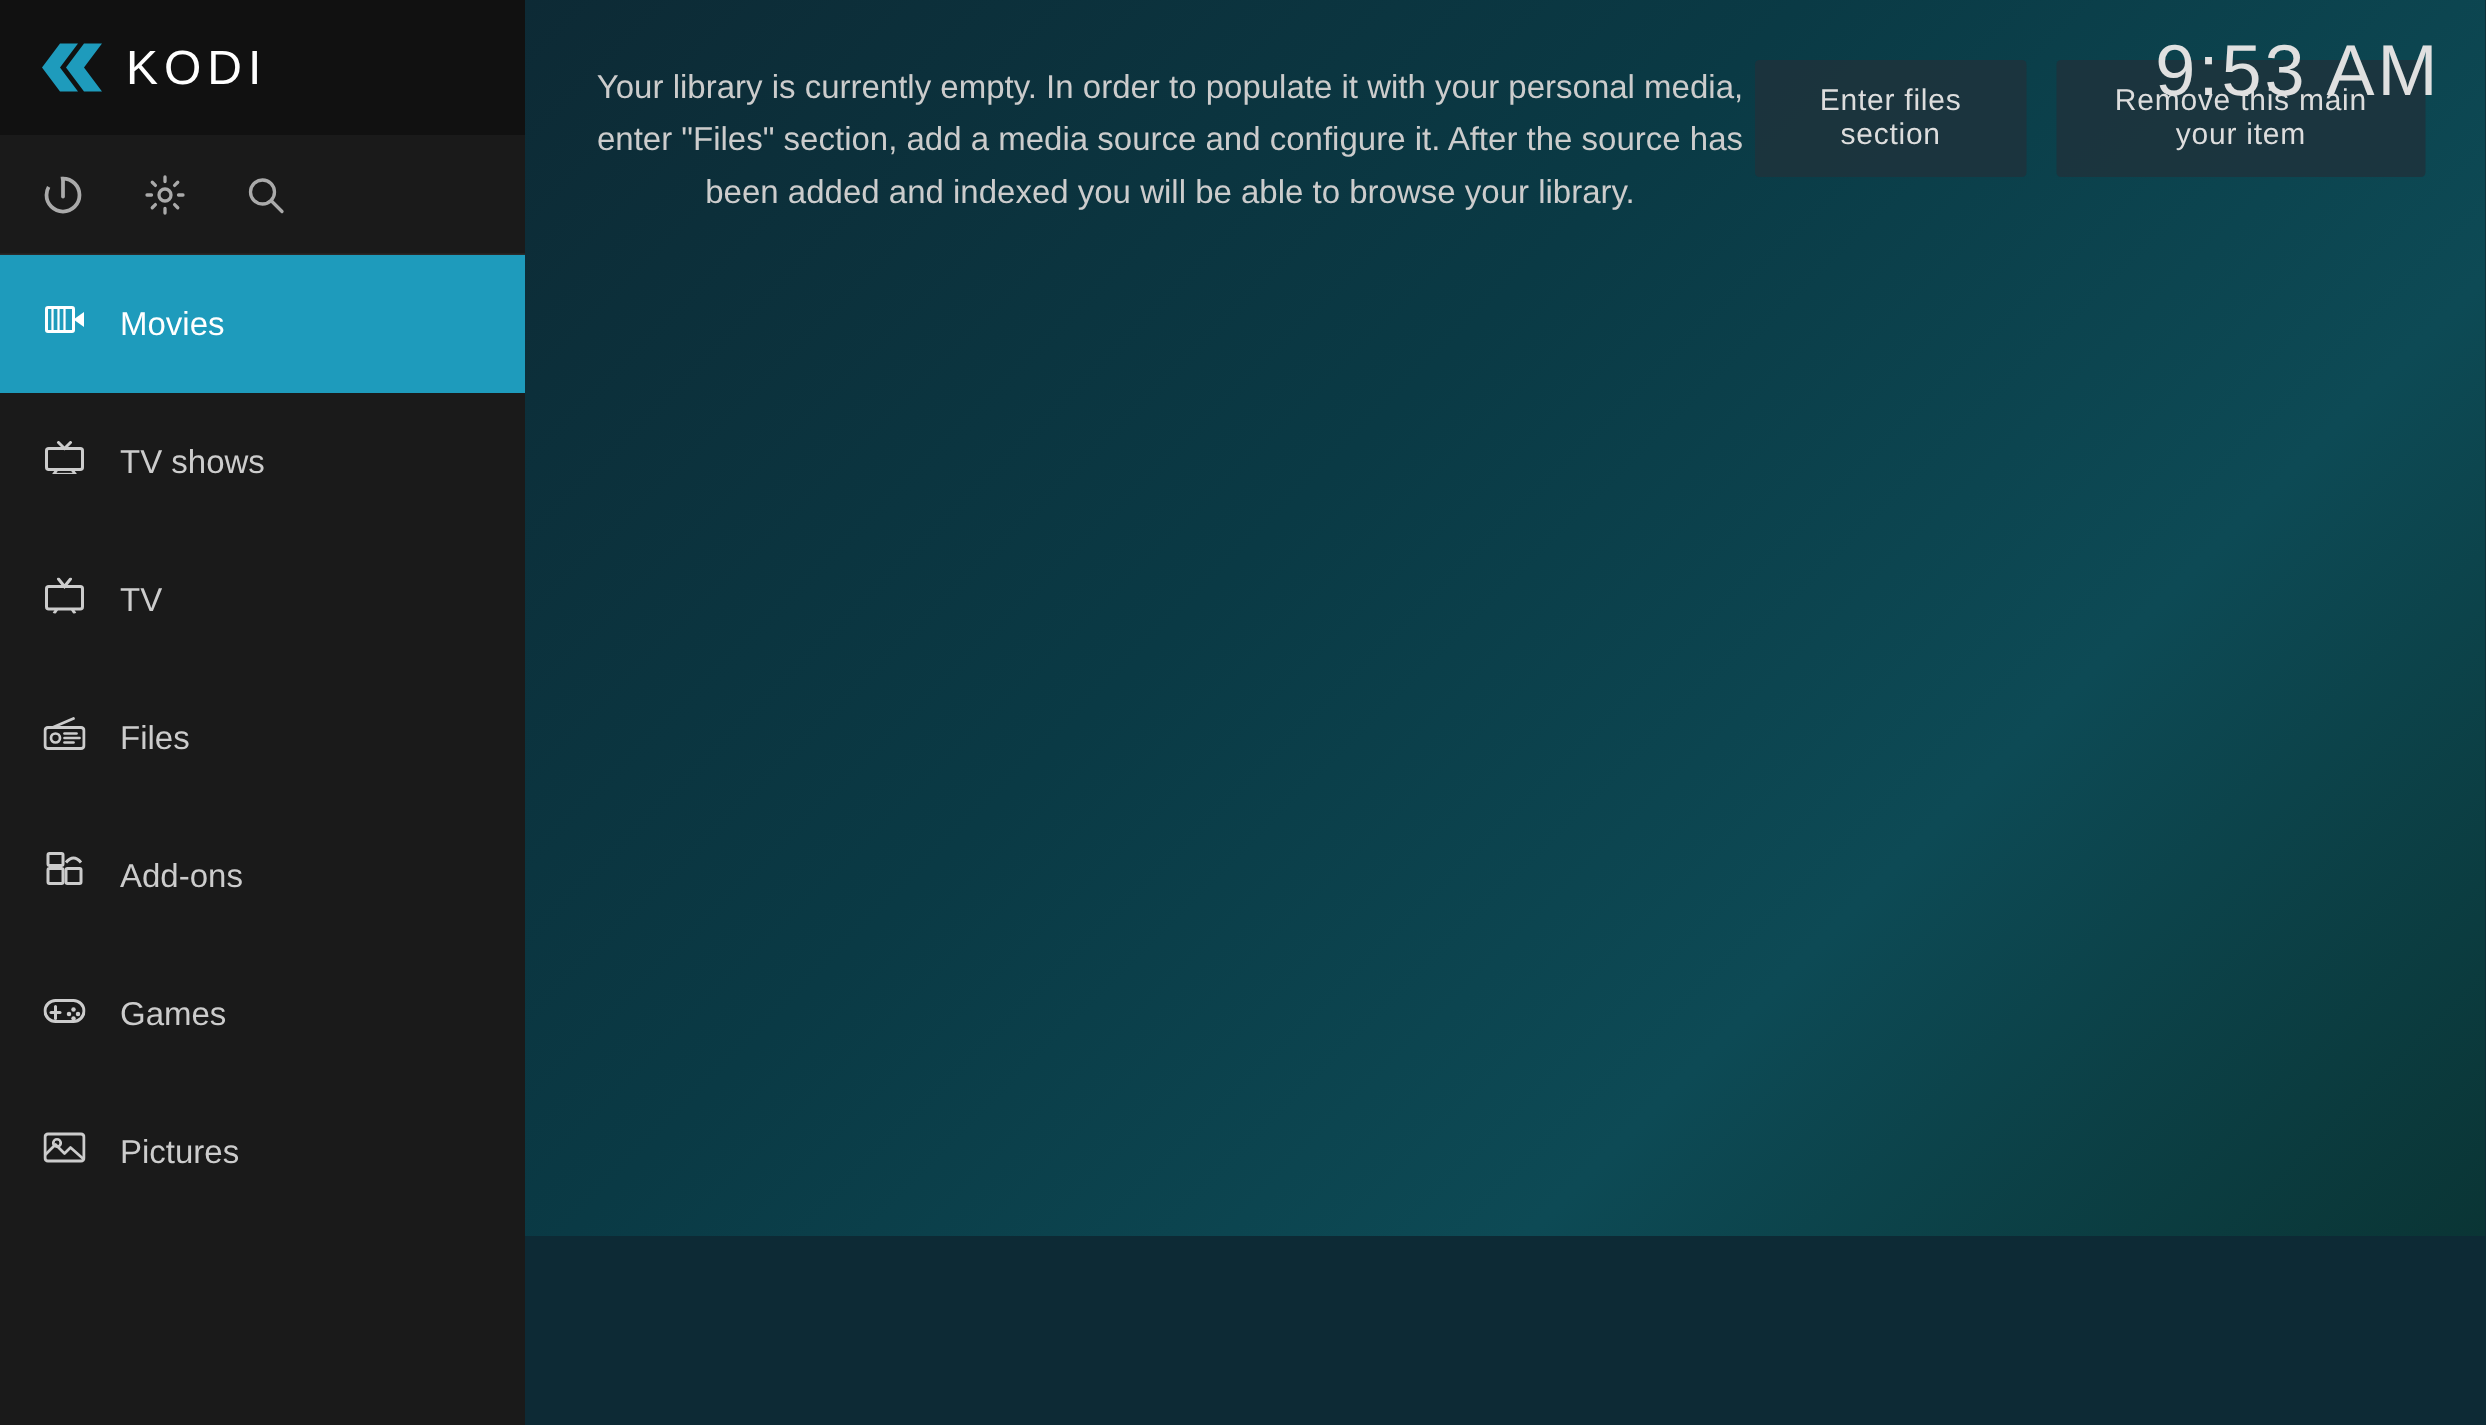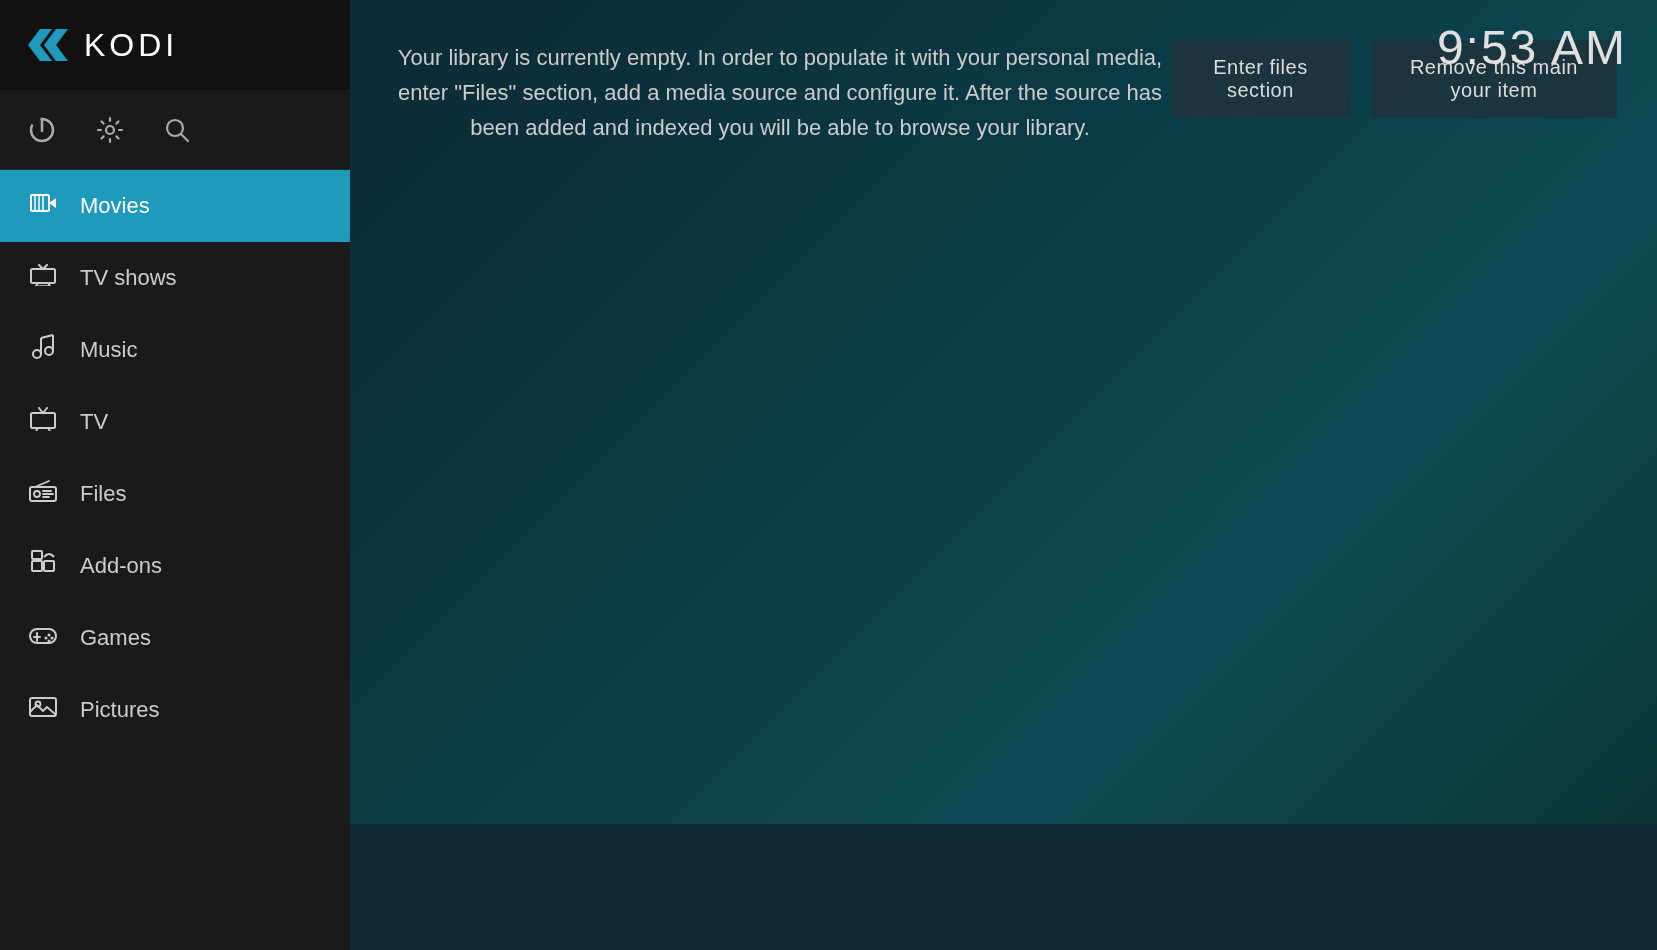--- a/index.html
+++ b/index.html
@@ -72,21 +72,21 @@
       flex: 1;
       display: flex;
       flex-direction: column;
     }
 
     .nav-item {
       display: flex;
       align-items: center;
       gap: 22px;
       padding: 0 28px;
-      height: 72px;
+      height: 92px;
       cursor: pointer;
       color: #ccc;
       text-decoration: none;
       transition: background 0.15s;
     }
 
     .nav-item.active {
       background: #1e9bbc;
       color: #fff;
     }
@@ -220,32 +220,20 @@
           <rect x="1" y="5" width="24" height="14" rx="1.5" stroke="#ccc" stroke-width="2" fill="none"></rect>
           <line x1="8" y1="19" x2="6" y2="22" stroke="#ccc" stroke-width="2"></line>
           <line x1="18" y1="19" x2="20" y2="22" stroke="#ccc" stroke-width="2"></line>
           <line x1="5" y1="22" x2="21" y2="22" stroke="#ccc" stroke-width="1.5"></line>
           <polyline points="9,1 13,5 17,1" stroke="#ccc" stroke-width="2" fill="none" stroke-linecap="round"></polyline>
         </svg>
       </span>
       <span class="nav-label">TV shows</span>
     </div>
 
-    <div class="nav-item">
-      <span class="nav-icon">
-        <svg width="26" height="26" viewBox="0 0 26 26" fill="none" xmlns="http://www.w3.org/2000/svg">
-          <circle cx="7" cy="20" r="4" stroke="#ccc" stroke-width="2" fill="none"></circle>
-          <circle cx="19" cy="17" r="4" stroke="#ccc" stroke-width="2" fill="none"></circle>
-          <line x1="11" y1="20" x2="11" y2="4" stroke="#ccc" stroke-width="2"></line>
-          <line x1="23" y1="17" x2="23" y2="1" stroke="#ccc" stroke-width="2"></line>
-          <line x1="11" y1="4" x2="23" y2="1" stroke="#ccc" stroke-width="2"></line>
-        </svg>
-      </span>
-      <span class="nav-label">Music</span>
-    </div>
 
 
     <div class="nav-item">
       <span class="nav-icon">
         <svg width="26" height="24" viewBox="0 0 26 24" fill="none" xmlns="http://www.w3.org/2000/svg">
           <rect x="1" y="6" width="24" height="15" rx="1.5" stroke="#ccc" stroke-width="2" fill="none"></rect>
           <line x1="8" y1="21" x2="6" y2="24" stroke="#ccc" stroke-width="2"></line>
           <line x1="18" y1="21" x2="20" y2="24" stroke="#ccc" stroke-width="2"></line>
           <polyline points="9,1 13,6 17,1" stroke="#ccc" stroke-width="2" fill="none" stroke-linecap="round"></polyline>
         </svg>

